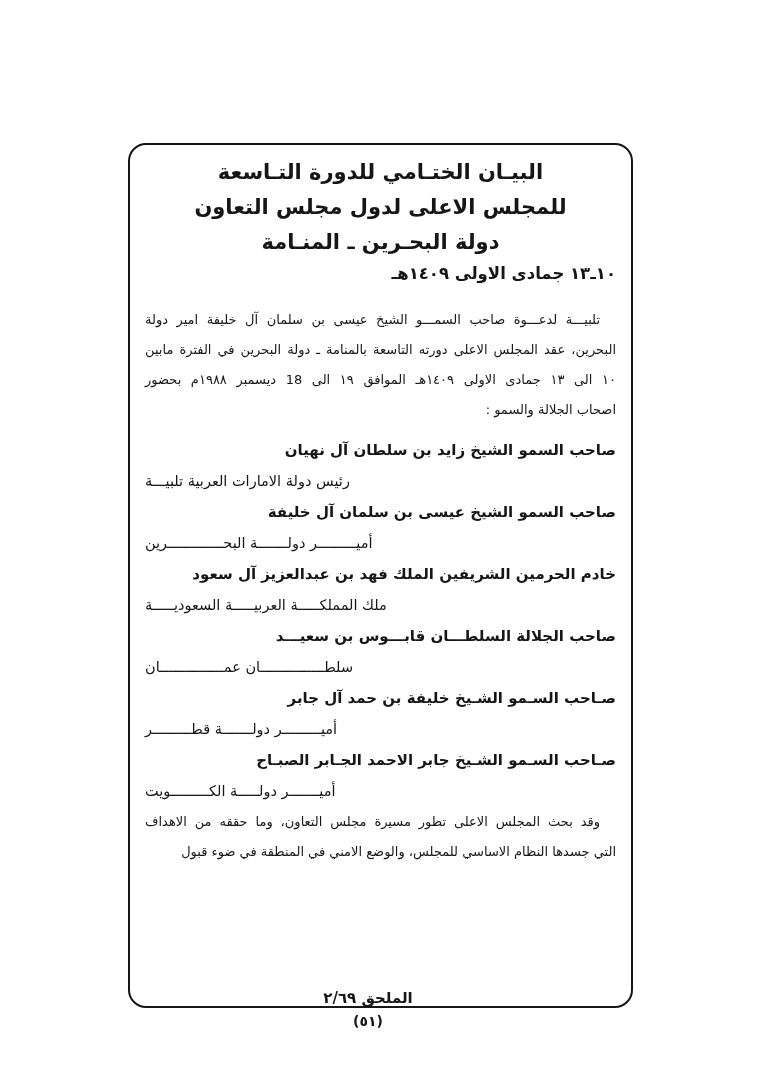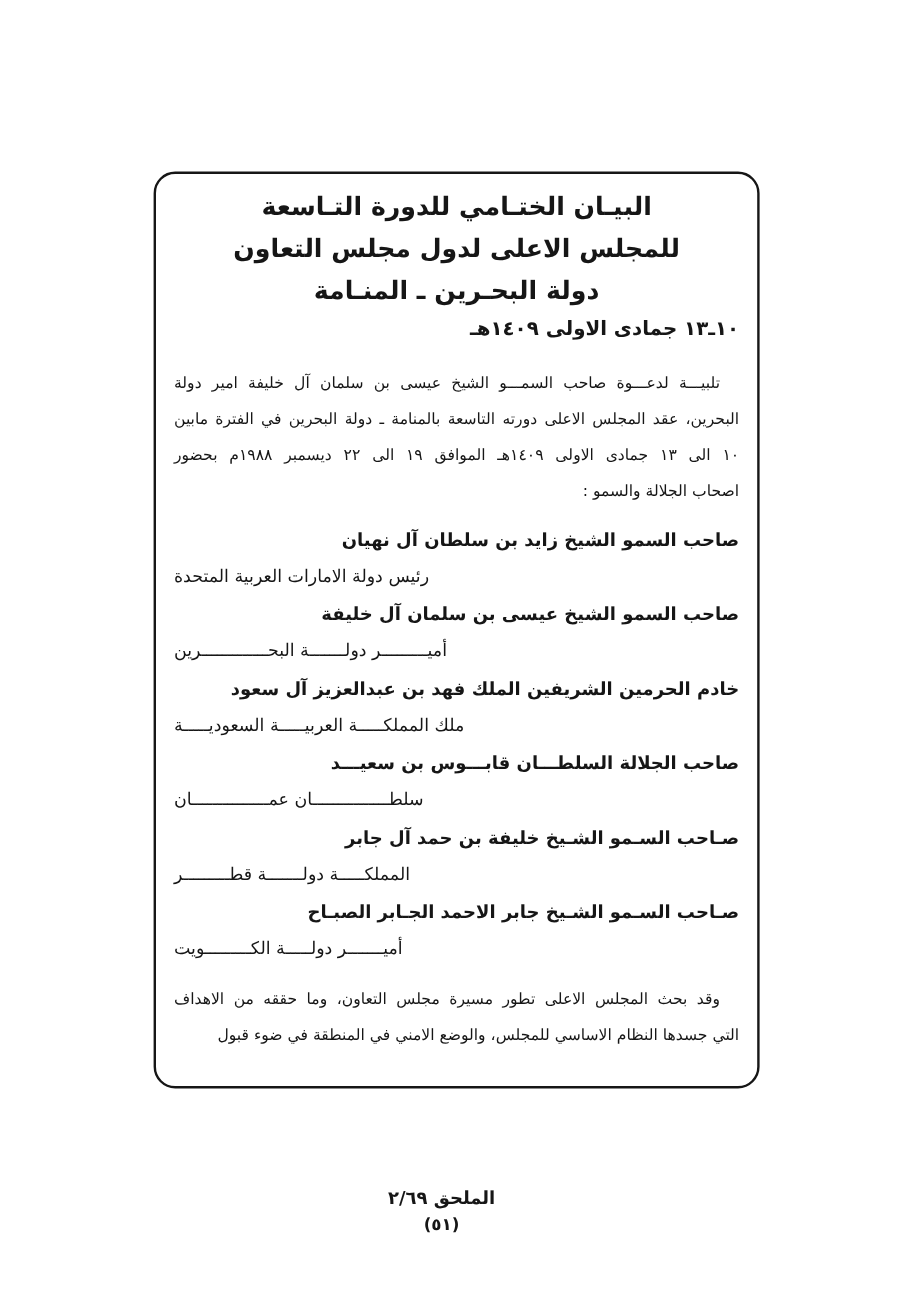--- a/index.html
+++ b/index.html
@@ -12,40 +12,40 @@
     background:var(--paper);
     font-family:"DejaVu Sans",sans-serif;
     color:var(--ink);
     position:relative;
     overflow:hidden;
   }
   .sheet{position:absolute;inset:0;background:var(--paper);}
   .frame{
     position:absolute;
     left:128px;top:143px;
-    width:505px;height:764px;
+    width:505px;height:865px;
     box-sizing:border-box;
     border:2px solid var(--ink);
     border-radius:18px;
     padding:10px 15px 0 15px;
     direction:rtl;
   }
   .t1{
     font-size:21px;font-weight:bold;
     text-align:center;line-height:35px;
     white-space:nowrap;
   }
   .tdate{
     font-size:16.5px;font-weight:bold;
     line-height:27px;
     white-space:nowrap;
   }
   .para{font-size:13px;line-height:30px;}
   .para1{margin-top:18px;}
-  .para2{margin-top:12px;}
+  .para2{margin-top:0;}
   .line{text-align:justify;}
   .fill{text-align-last:justify;}
   .lastline{text-align:left;text-align-last:right;}
   .first{text-indent:16px;}
   .attendees{margin-top:10px;}
   .aname{
     font-size:15px;font-weight:bold;
     text-align:right;line-height:31px;
     white-space:nowrap;
   }
@@ -74,49 +74,49 @@
     <div>
       <div class="t1">البيـان الختـامي للدورة التـاسعة</div>
       <div class="t1">للمجلس الاعلى لدول مجلس التعاون</div>
       <div class="t1">دولة البحـرين ـ المنـامة</div>
       <div class="tdate">١٠ـ١٣ جمادى الاولى ١٤٠٩هـ</div>
     </div>
 
     <div class="para para1">
       <div class="line fill first">تلبيـــة لدعـــوة صاحب السمـــو الشيخ عيسى بن سلمان آل خليفة امير دولة</div>
       <div class="line fill">البحرين، عقد المجلس الاعلى دورته التاسعة بالمنامة ـ دولة البحرين في الفترة مابين</div>
-      <div class="line fill">١٠ الى ١٣ جمادى الاولى ١٤٠٩هـ الموافق ١٩ الى ٢٢ ديسمبر ١٩٨٨م بحضور</div>
+      <div class="line fill">١٠ الى ١٣ جمادى الاولى ١٤٠٩هـ الموافق ١٩ الى 18 ديسمبر ١٩٨٨م بحضور</div>
       <div class="line lastline">اصحاب الجلالة والسمو :</div>
     </div>
 
     <div class="attendees">
 
       <div>
         <div class="aname">صاحب السمو الشيخ زايد بن سلطان آل نهيان</div>
-        <div class="arole">رئيس دولة الامارات العربية المتحدة</div>
+        <div class="arole">رئيس دولة الامارات العربية تلبيـــة</div>
       </div>
 
       <div>
         <div class="aname">صاحب السمو الشيخ عيسى بن سلمان آل خليفة</div>
         <div class="arole">أميـــــــــر دولـــــــة البحـــــــــــــرين</div>
       </div>
 
       <div>
         <div class="aname">خادم الحرمين الشريفين الملك فهد بن عبدالعزيز آل سعود</div>
         <div class="arole">ملك المملكـــــة العربيـــــة السعوديـــــة</div>
       </div>
 
       <div>
         <div class="aname">صاحب الجلالة السلطـــان قابـــوس بن سعيـــد</div>
         <div class="arole">سلطـــــــــــــــان عمـــــــــــــــان</div>
       </div>
 
       <div>
         <div class="aname">صـاحب السـمو الشـيخ خليفة بن حمد آل جابر</div>
-        <div class="arole">المملكـــــة دولـــــــة قطـــــــــر</div>
+        <div class="arole">أميـــــــــر دولـــــــة قطـــــــــر</div>
       </div>
 
       <div>
         <div class="aname">صـاحب السـمو الشـيخ جابر الاحمد الجـابر الصبـاح</div>
         <div class="arole">أميـــــــر دولـــــة الكـــــــــويت</div>
       </div>
 
     </div>
 
     <div class="para para2">

